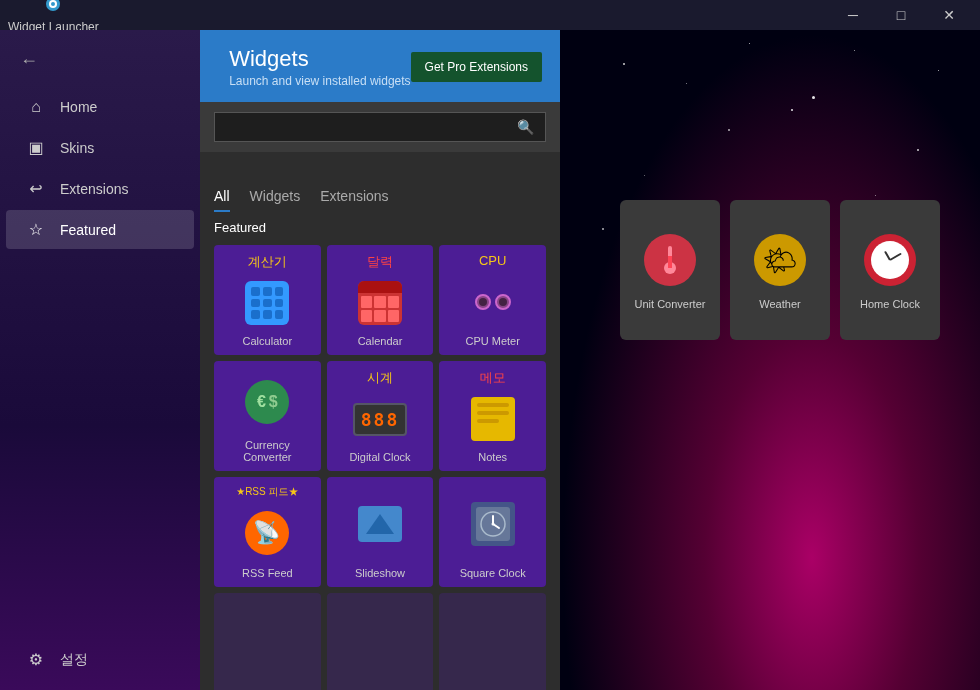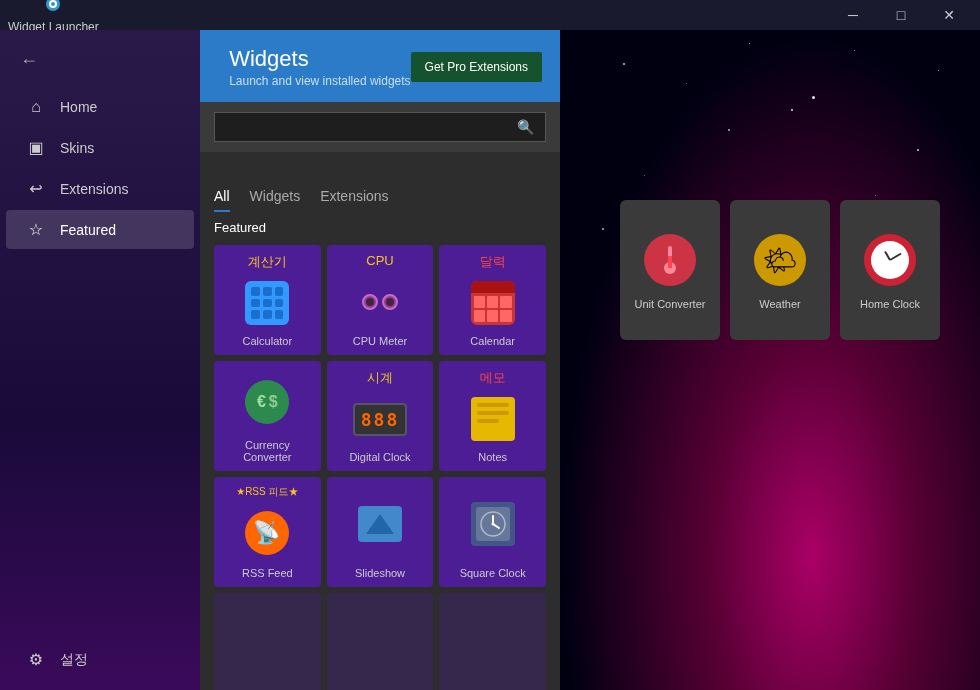--- a/index.html
+++ b/index.html
@@ -604,50 +604,50 @@
               <span></span>
             <span></span>
               <span></span>
               <span></span>
           </div>
         </div>
         <div class="widget-name">Calculator</div>
       </div>
 
       <div class="widget-tile">
-        <div class="widget-tile-korean korean-yellow">CPU</div>
-        <div class="widget-icon-area">
-          <div class="eye-icon">
-            <div class="eye" style="background:#884488;border-color:#cc66cc;">
-              <div class="eye-pupil"></div>
-            </div>
-            <div class="eye" style="background:#884488;border-color:#cc66cc;">
-              <div class="eye-pupil"></div>
-            </div>
-          </div>
-        </div>
-        <div class="widget-name">CPU Meter</div>
-      </div>
-
-      <div class="widget-tile">
         <div class="widget-tile-korean korean-red">달력</div>
         <div class="widget-icon-area">
           <div class="icon-calendar">
             <div class="cal-top"></div>
             <div class="cal-grid">
               <span></span>
                 <span></span>
                 <span></span>
               <span></span>
                 <span></span>
                 <span></span>
             </div>
           </div>
         </div>
         <div class="widget-name">Calendar</div>
+      </div>
+
+      <div class="widget-tile">
+        <div class="widget-tile-korean korean-yellow">CPU</div>
+        <div class="widget-icon-area">
+          <div class="eye-icon">
+            <div class="eye" style="background:#884488;border-color:#cc66cc;">
+              <div class="eye-pupil"></div>
+            </div>
+            <div class="eye" style="background:#884488;border-color:#cc66cc;">
+              <div class="eye-pupil"></div>
+            </div>
+          </div>
+        </div>
+        <div class="widget-name">CPU Meter</div>
       </div>
 
       <div class="widget-tile">
         <div class="widget-icon-area">
           <div class="icon-currency">
             <span class="currency-symbol" style="color:#a0e0a0;font-size:16px;font-weight:bold;">€</span>
             <span class="currency-symbol" style="color:#90cc90;font-size:16px;font-weight:bold;">$</span>
           </div>
         </div>
         <div class="widget-name">Currency Converter</div>

